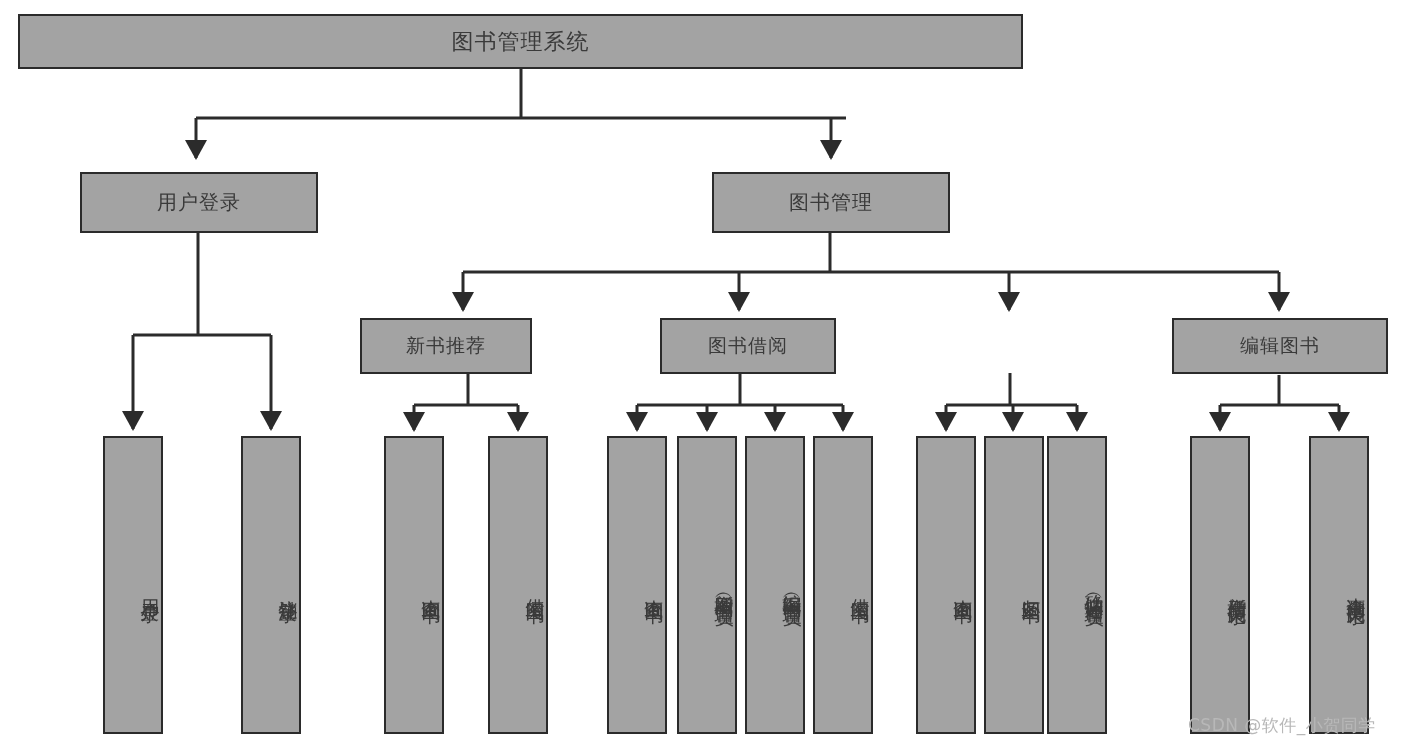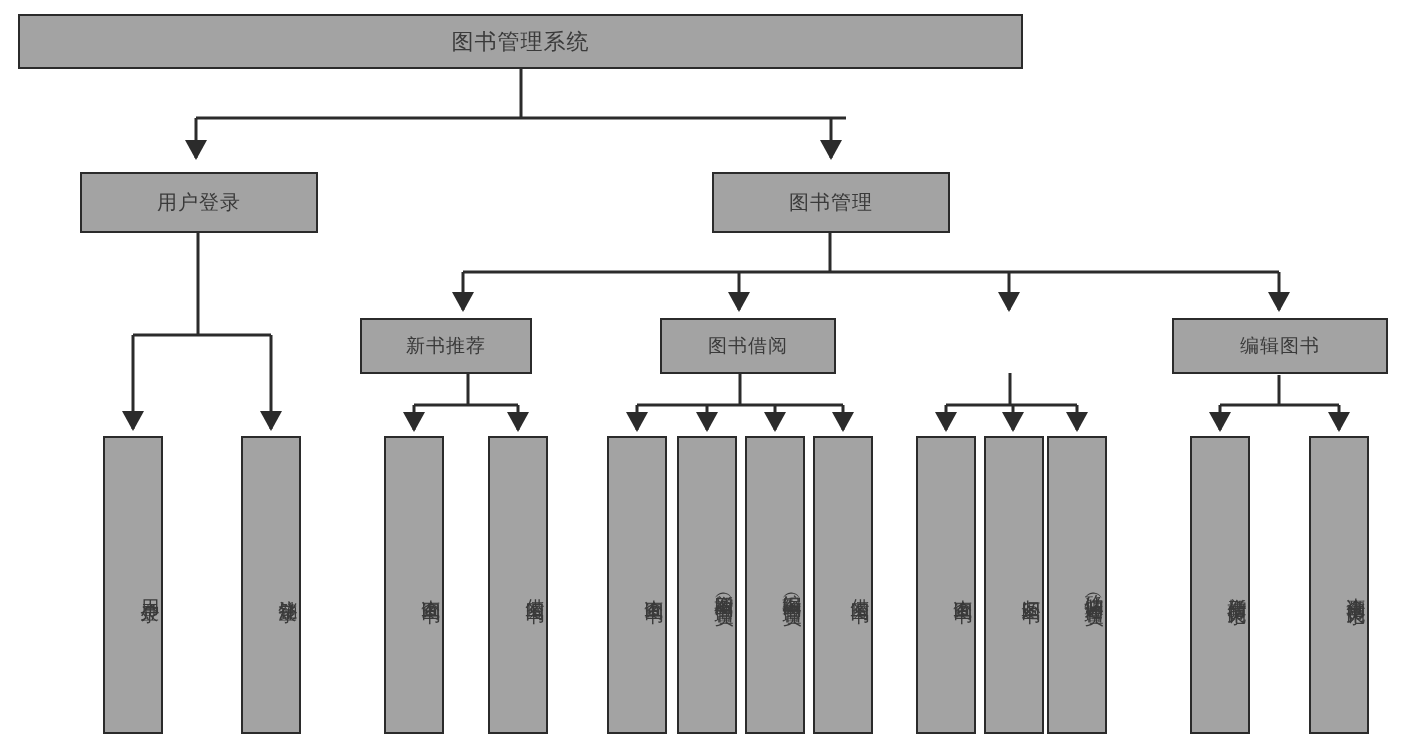--- a/index.html
+++ b/index.html
@@ -188,14 +188,15 @@
     <span class="node-label">确认归还（管理员）</span>
   </div>
 
   <div class="node leaf" style="left:1190px; top:436px; width:60px; height:298px;">
     <span class="node-label">新增借阅记录</span>
   </div>
   <div class="node leaf" style="left:1309px; top:436px; width:60px; height:298px;">
     <span class="node-label">查询借阅记录</span>
   </div>
 
+  <div class="watermark">CSDN @软件_小贺同学</div>
 
 </div>
 
 </body></html>

